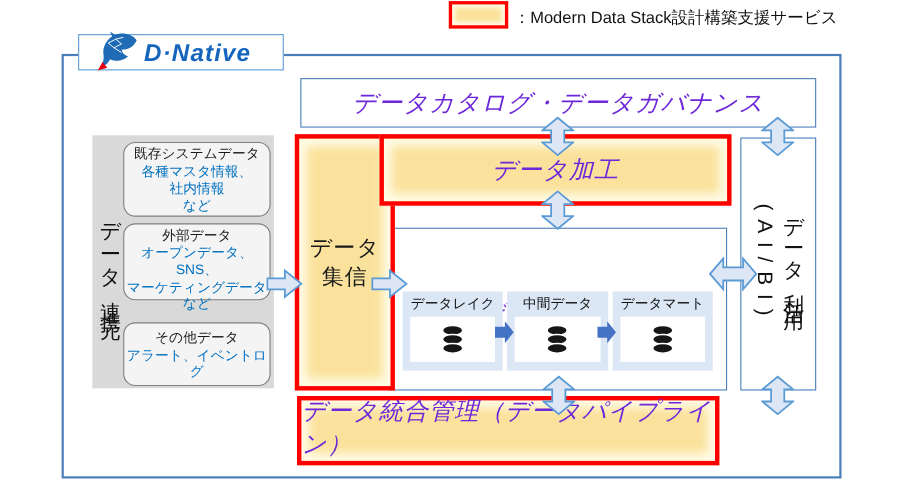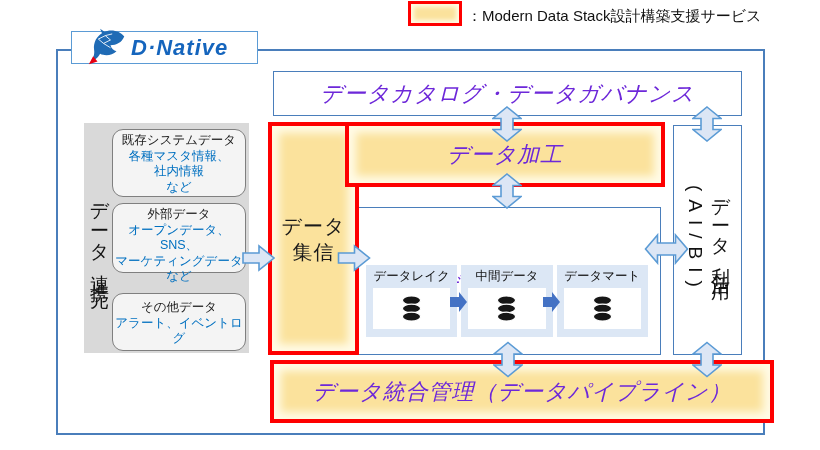--- a/index.html
+++ b/index.html
@@ -69,21 +69,21 @@
   .stage-title{font-size:12.5px;text-align:center;color:#111;white-space:nowrap;}
   .stage-panel{background:#ffffff;margin:3px 7px 8px 7px;flex:1;display:flex;align-items:center;justify-content:center;}
 
   
   .utilization-box{left:673px;top:125px;width:69px;height:230px;z-index:1;
                    display:flex;align-items:center;justify-content:center;}
   .utilization-text{writing-mode:vertical-rl;text-orientation:mixed;font-size:19px;letter-spacing:8px;color:#111;}
   .utilization-text span{display:block;line-height:26px;}
 
   
-  .pipeline-box{left:270px;top:360px;width:504px;height:63px;z-index:2;}
+  .pipeline-box{left:270px;top:360px;width:384px;height:63px;z-index:2;align-items:flex-end;}
 
   .arrow{position:absolute;z-index:6;}
   .arrow polygon{fill:var(--arrow-fill);stroke:var(--arrow-border);stroke-width:1.6;stroke-linejoin:miter;}
   .solid-arrow polygon{fill:var(--solid-arrow-blue);stroke:none;}
   .cyl{display:block;}
 </style>
 </head>
 <body>
 
 <div class="canvas">

